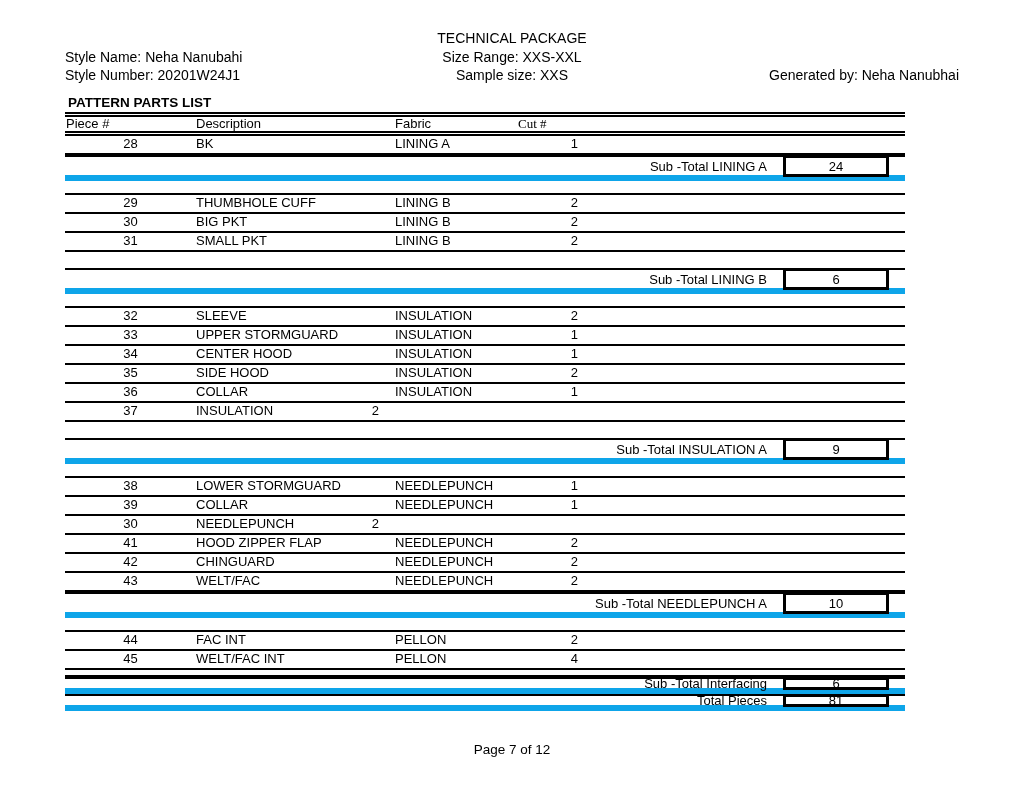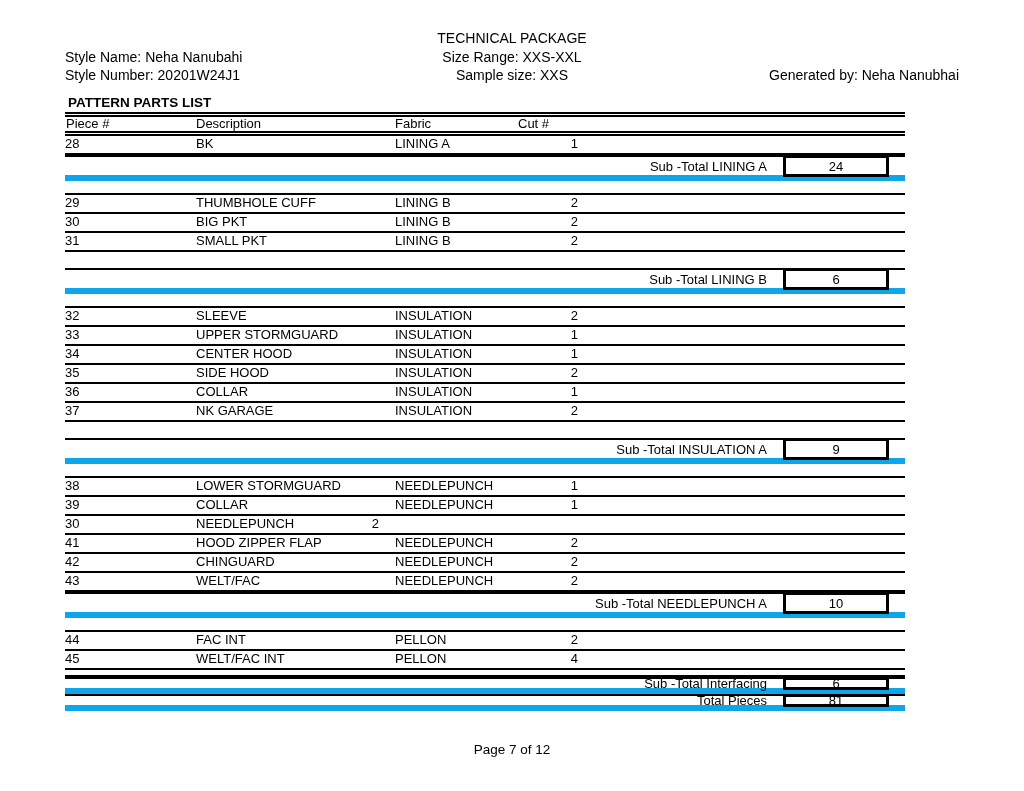--- a/index.html
+++ b/index.html
@@ -20,27 +20,27 @@
   
   .sheet{position:absolute;left:65px;top:94px;width:840px;font-size:13px;}
   .row{box-sizing:border-box;width:100%;position:relative;}
   .title-row{
     height:23px;border-bottom:5px double #000;
     font-weight:bold;font-size:13.5px;line-height:18px;padding-left:3px;
   }
   .hdr{height:19px;border-bottom:5px double #000;display:flex;line-height:14px;}
   .data{height:19px;border-bottom:2px solid #000;display:flex;line-height:16px;}
   .cell-piece{width:131px;box-sizing:border-box;}
-  .data .cell-piece{text-align:left;}
+  .data .cell-piece{text-align:center;}
   .hdr  .cell-piece{text-align:left;padding-left:1px;}
   .cell-desc{width:199px;box-sizing:border-box;}
   .cell-fabric{width:123px;box-sizing:border-box;}
   .cell-cut{width:60px;box-sizing:border-box;}
   .data .cell-cut{text-align:right;}
-  .hdr  .cell-cut{text-align:left;}
+  .hdr  .cell-cut{text-align:left;font-family:Liberation Serif, serif;}
   .subtotal{
     height:26px;border-top:2px solid #000;border-bottom:6px solid #0ea5e9;
     display:flex;align-items:center;
   }
   .subtotal.sm{height:17px;}
   .stlabel{
     width:calc(100% - 134px);text-align:right;padding-right:4px;
     box-sizing:border-box;white-space:nowrap;
   }
   .stbox{
@@ -143,21 +143,20 @@
           <span class="cell-cut">2</span>
         </div>
         <div class="row data">
           <span class="cell-piece">36</span>
           <span class="cell-desc">COLLAR</span>
           <span class="cell-fabric">INSULATION</span>
           <span class="cell-cut">1</span>
         </div>
         <div class="row data">
           <span class="cell-piece">37</span>
-          <span class="cell-desc">NK GARAGE</span>
           <span class="cell-fabric">INSULATION</span>
           <span class="cell-cut">2</span>
         </div>
         <div class="row gap"></div>
         <div class="row subtotal">
           <span class="stlabel">Sub -Total INSULATION A</span>
           <div class="stbox">
             <span class="">9</span>
           </div>
         </div>

